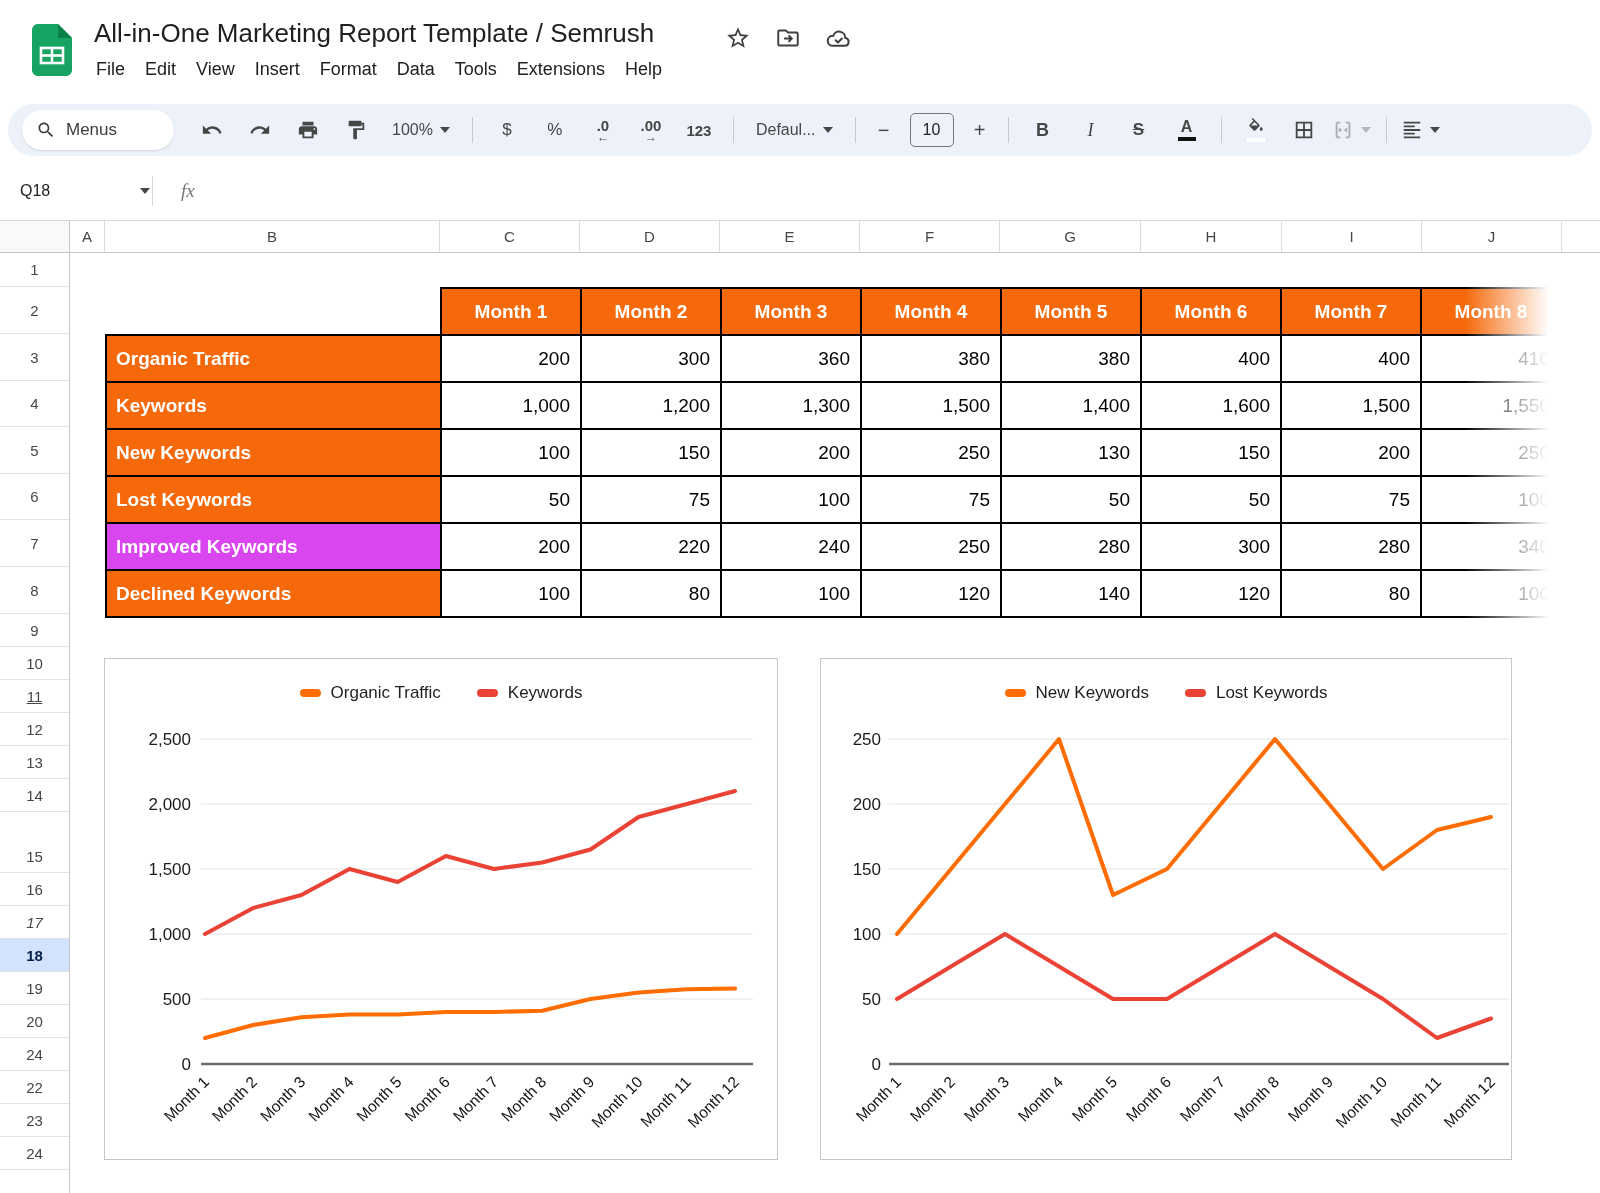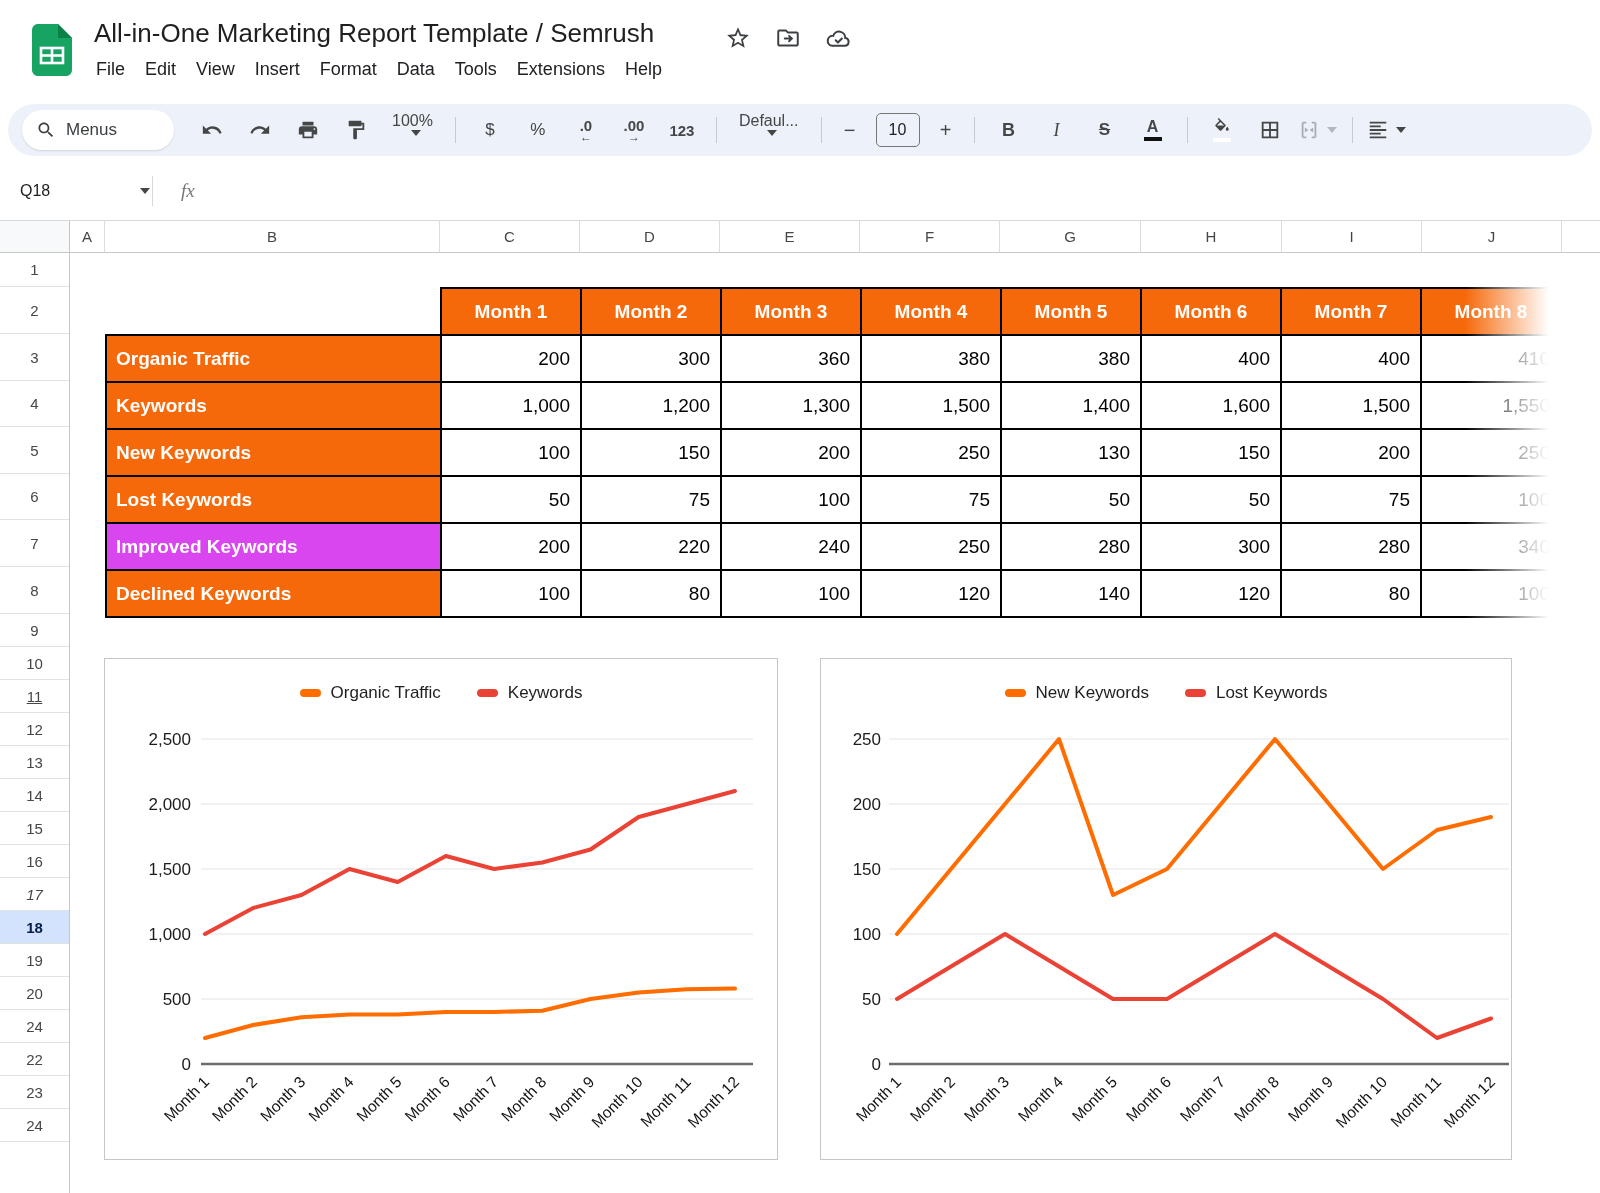--- a/index.html
+++ b/index.html
@@ -23,21 +23,21 @@
   }
   .search-pill {
     display:flex; align-items:center; gap:10px; width:152px; height:40px; background:#fff;
     border-radius:20px; padding-left:14px; box-shadow:0 1px 2px rgba(0,0,0,.12); margin-right:10px;
   }
   .search-pill span { font-size:17px; color:#3c4043; }
   .tb-btn { min-width:40px; height:36px; border-radius:6px; display:flex; align-items:center; justify-content:center; color:#444746; }
   .tb-sep { width:1px; height:26px; background:#c6cace; margin:0 6px; }
   .caret { width:0; height:0; border-left:5px solid transparent; border-right:5px solid transparent; border-top:6px solid #444746; margin-left:7px; }
   .caret.dim { border-top-color:#b4b8bd; }
-  .zoom-ctl, .font-ctl { display:flex; align-items:center; padding:0 8px; height:36px; border-radius:6px; color:#444746;flex-direction:column; }
+  .zoom-ctl, .font-ctl { display:flex; align-items:center; padding:0 8px; height:36px; border-radius:6px; color:#444746; }
   .zoom-ctl span { font-size:16px; }
   .font-ctl span { font-size:16px; }
   .txt-glyph { font-size:17px; color:#444746; }
   .dec-btn { display:flex; flex-direction:column; align-items:center; line-height:1; }
   .dec-btn .t { font-size:15px; font-weight:700; color:#444746; }
   .dec-btn .a { font-size:12px; color:#444746; margin-top:-2px; }
   .size-box { width:44px; height:34px; border:1px solid #747775; border-radius:5px; display:flex; align-items:center; justify-content:center; font-size:16px; color:#202124; background:transparent; margin:0 4px; }
   .bold-g { font-weight:700; font-size:18px; }
   .italic-g { font-style:italic; font-size:18px; font-family:"Liberation Serif", serif; }
   .strike-g { font-size:17px; font-weight:600; text-decoration:line-through; }
@@ -274,21 +274,21 @@
         <div class="row-cell" style="height: 47px;">5</div>
         <div class="row-cell" style="height: 46px;">6</div>
         <div class="row-cell" style="height: 47px;">7</div>
         <div class="row-cell" style="height: 47px;">8</div>
         <div class="row-cell" style="height: 33px;">9</div>
         <div class="row-cell" style="height: 33px;">10</div>
         <div class="row-cell" style="height: 33px; text-decoration: underline;">11</div>
         <div class="row-cell" style="height: 33px;">12</div>
         <div class="row-cell" style="height: 33px;">13</div>
         <div class="row-cell" style="height: 33px;">14</div>
-        <div class="row-cell" style="height: 33px;">15</div>
+        <div class="row-cell" style="height: 33px; margin-top: 28px;">15</div>
         <div class="row-cell" style="height: 33px;">16</div>
         <div class="row-cell" style="height: 33px; font-style: italic;">17</div>
         <div class="row-cell active" style="height: 33px;">18</div>
         <div class="row-cell" style="height: 33px;">19</div>
         <div class="row-cell" style="height: 33px;">20</div>
         <div class="row-cell" style="height: 33px;">24</div>
         <div class="row-cell" style="height: 33px;">22</div>
         <div class="row-cell" style="height: 33px;">23</div>
         <div class="row-cell" style="height: 33px;">24</div>
       </div>

